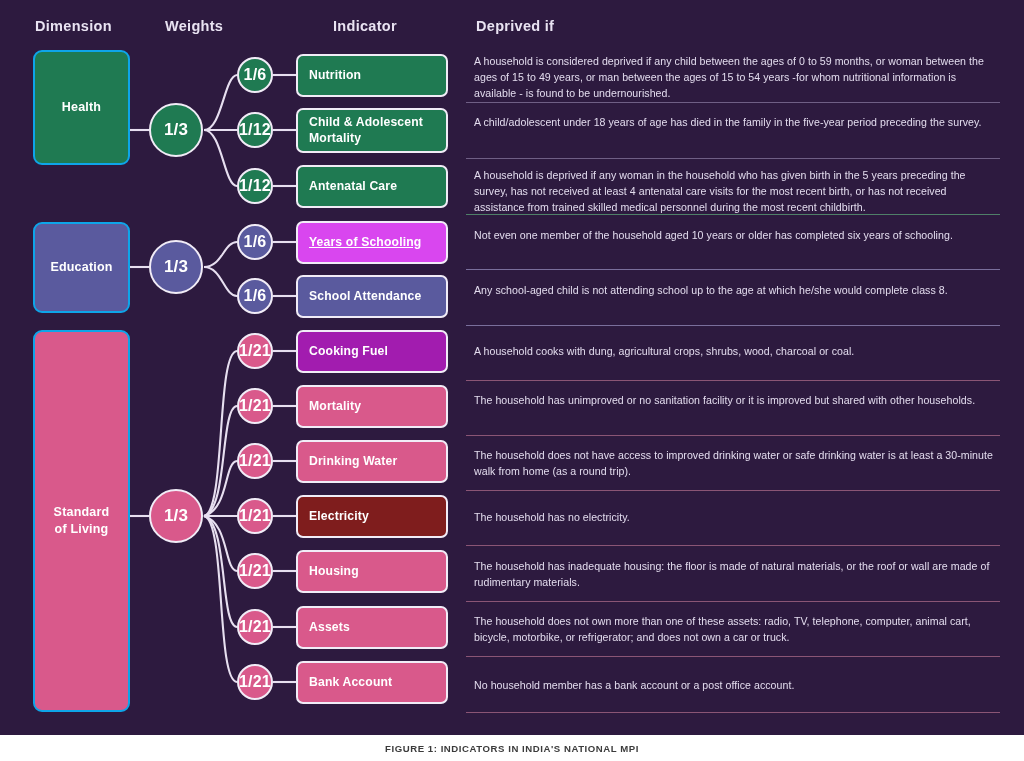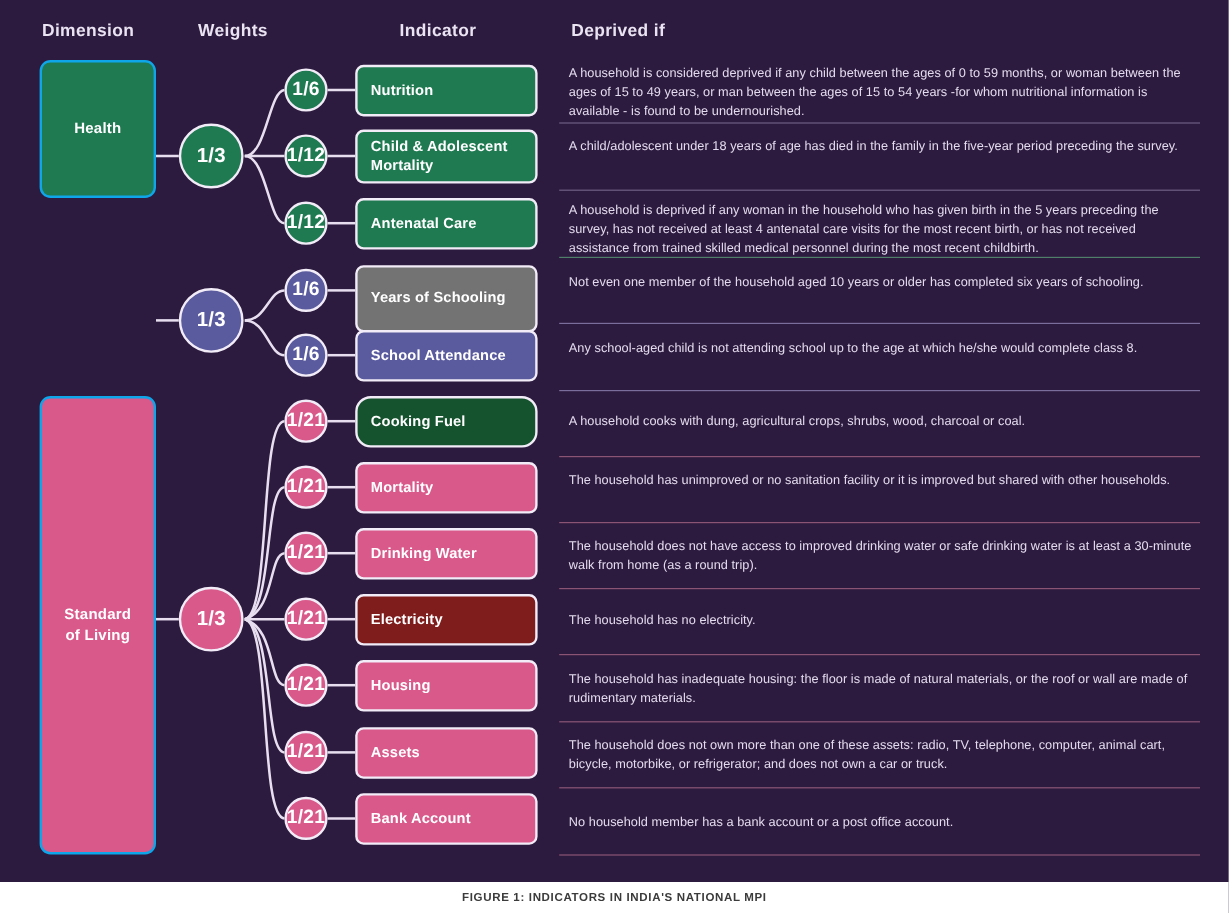--- a/index.html
+++ b/index.html
@@ -149,20 +149,23 @@
     <line x1="273" y1="461" x2="296" y2="461"></line>
     <line x1="273" y1="516" x2="296" y2="516"></line>
     <line x1="273" y1="571" x2="296" y2="571"></line>
     <line x1="273" y1="627" x2="296" y2="627"></line>
     <line x1="273" y1="682" x2="296" y2="682"></line>
   </svg>
 
   <div class="dim-box" style="left:33px; top:50px;  width:97px; height:115px; background:#1f7a52;">
     <span>Health</span>
   </div>
+  <div class="dim-box" style="left:33px; top:222px; width:97px; height:91px;  background:#5a5a9e;">
+    <span>Education</span>
+  </div>
   <div class="dim-box" style="left:33px; top:330px; width:97px; height:382px; background:#d9598b;">
     <span style="white-space:pre-line;">Standard
 of Living</span>
   </div>
 
   <div class="circle big" style="left:149px; top:103px; background:#1f7a52;">
     <span>1/3</span>
   </div>
   <div class="circle big" style="left:149px; top:240px; background:#5a5a9e;">
     <span>1/3</span>
@@ -210,27 +213,27 @@
 
   <div class="ind-box" style="top:54px;  height:43px; background:#1f7a52;">
       <span>Nutrition</span>
     </div>
   <div class="ind-box" style="top:108px; height:45px; background:#1f7a52;">
       <span>Child &amp; Adolescent Mortality</span>
     </div>
   <div class="ind-box" style="top:165px; height:43px; background:#1f7a52;">
       <span>Antenatal Care</span>
     </div>
-  <div class="ind-box" style="top:221px; height:56px; background:#737373;">
+  <div class="ind-box" style="top:221px; height:43px; background:#d946ef;text-decoration:underline;">
       <span>Years of Schooling</span>
     </div>
   <div class="ind-box" style="top:275px; height:43px; background:#5a5a9e;">
       <span>School Attendance</span>
     </div>
-  <div class="ind-box" style="top:330px; height:43px; background:#14532d;border-radius:13px;">
+  <div class="ind-box" style="top:330px; height:43px; background:#a21caf;">
       <span>Cooking Fuel</span>
     </div>
   <div class="ind-box" style="top:385px; height:43px; background:#d9598b;">
       <span>Mortality</span>
     </div>
   <div class="ind-box" style="top:440px; height:43px; background:#d9598b;">
       <span>Drinking Water</span>
     </div>
   <div class="ind-box" style="top:495px; height:43px; background:#7f1d1d;">
       <span>Electricity</span>

